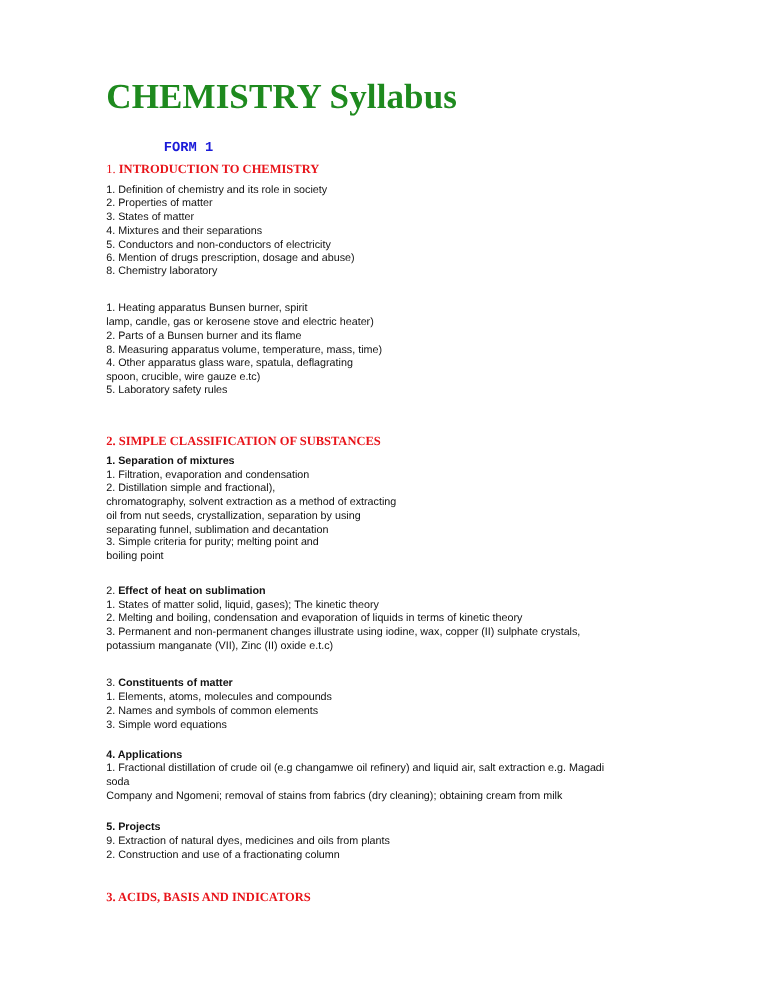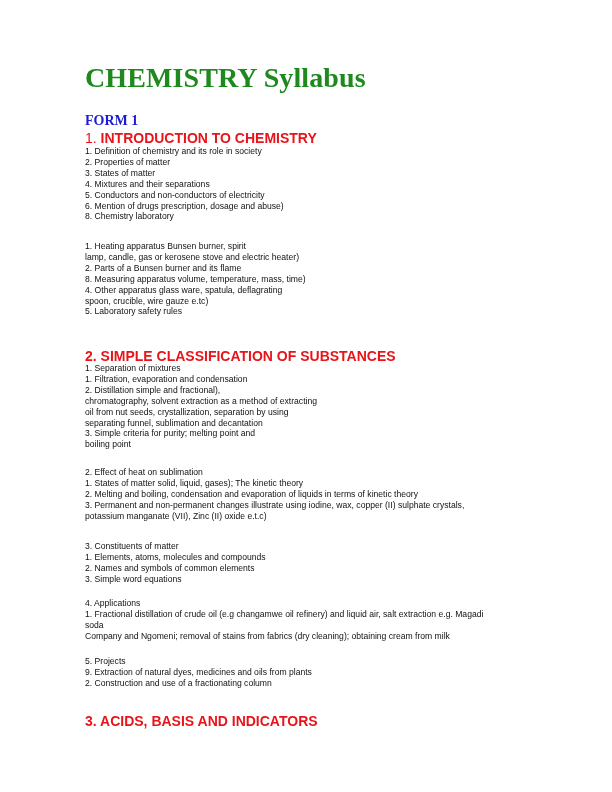--- a/index.html
+++ b/index.html
@@ -8,24 +8,24 @@
   .title {
     position: absolute; left: 0; top: 62px;
     font-family: "Liberation Serif", serif; font-weight: bold;
     font-size: 28px; color: #1e8a1e; white-space: nowrap; letter-spacing: 0.1px;
   }
   .txt {
     font-family: "Liberation Sans", sans-serif; font-size: 8.6px;
     color: #111111; line-height: 10.9px; white-space: nowrap;
   }
   .blk { position: absolute; left: 0; }
-  .form { color: #1a1ad8; font-weight: bold; font-size: 14px; font-family: Liberation Serif, serif; }
-  .sec { color: #e8141a; font-weight: bold; font-size: 14px; font-family: Liberation Sans, sans-serif; }
+  .form { color: #1a1ad8; font-weight: bold; font-size: 11px; font-family: Liberation Mono, monospace; margin-left: 46px; }
+  .sec { color: #e8141a; font-weight: bold; font-size: 10px; font-family: Liberation Serif, serif; }
   .sec .num { font-weight: normal; }
-  .sub { font-weight: normal; color: #111; }
+  .sub { font-weight: bold; color: #111; }
   .ln { display: block; }
 </style>
 </head>
 <body>
 
 <div class="page">
   <div class="title">CHEMISTRY Syllabus</div>
 
   <div class="blk form" style="top:113px">FORM 1</div>
 

